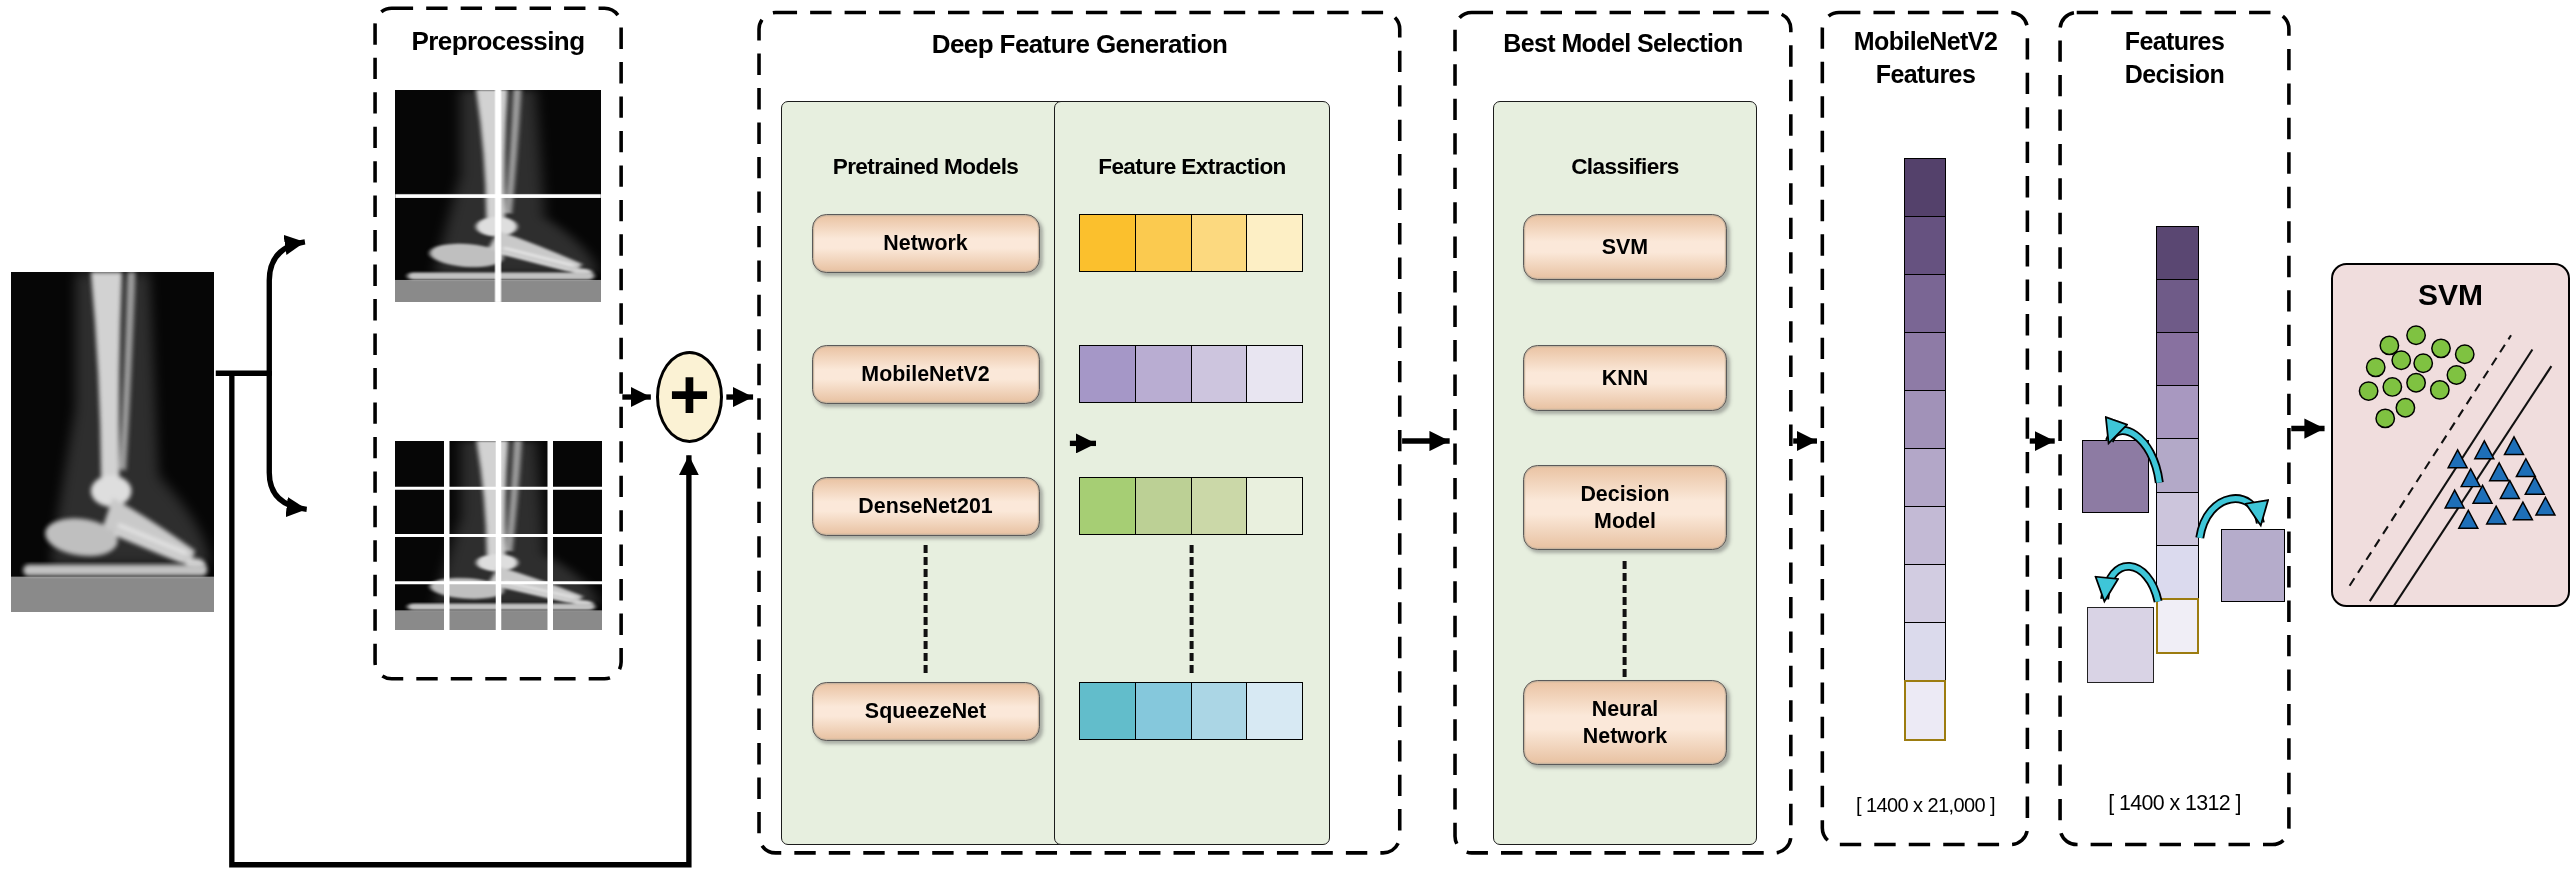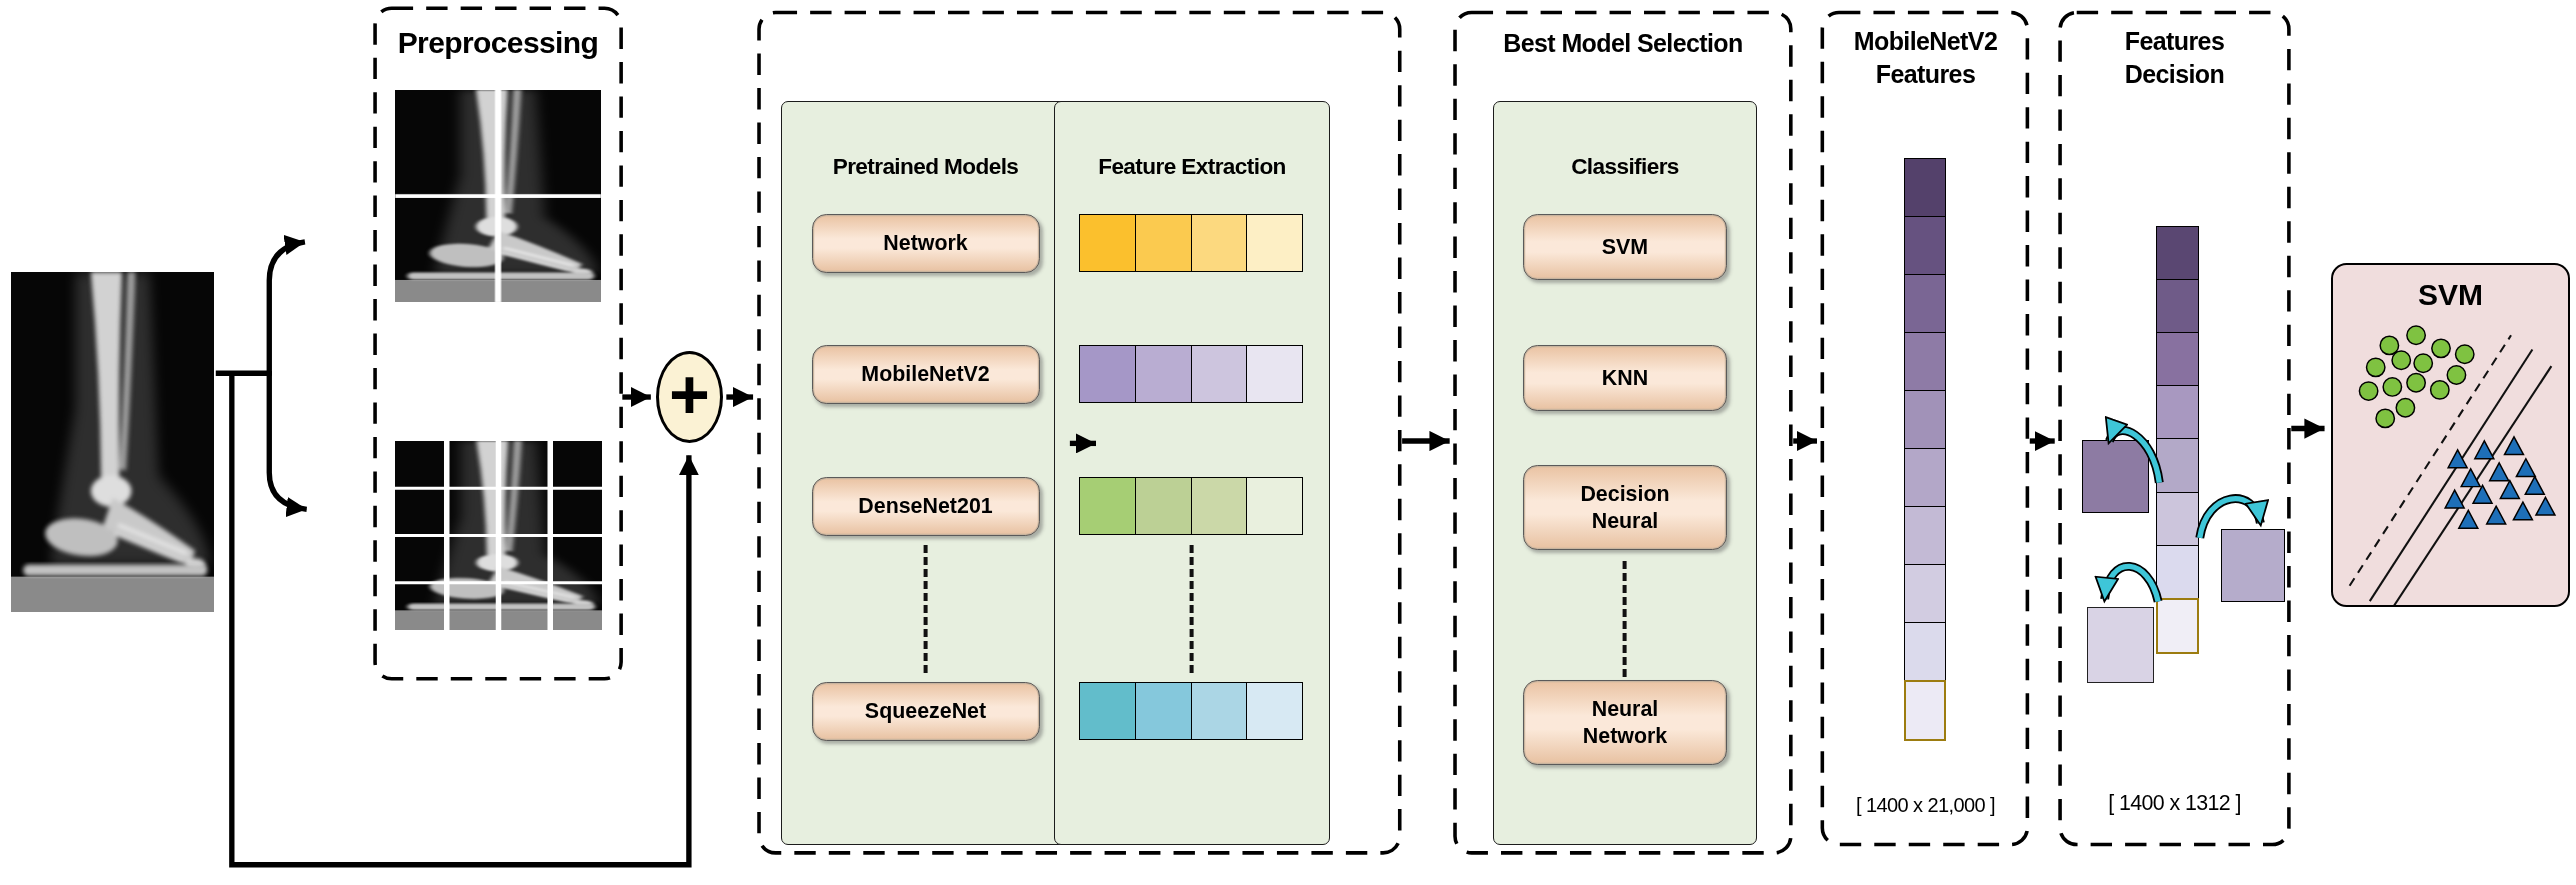--- a/index.html
+++ b/index.html
@@ -1,19 +1,19 @@
 <!DOCTYPE html>
 <html style="--panel-green: #E7EFDF; --node-peach: #F6CDAB; --plus-fill: #FBF2D4; --svm-panel-pink: #F0DDDD; --positive-green: #7FC241; --negative-blue: #1E6FB8; --teal-arrow: #3EC6D8; --gold-border: #9C7C10; --arrow-black: #000000;font-size:9.5px"><head>
 <meta charset="utf-8">
 <style>
   html,body{margin:0;padding:0;background:#fff;}
   #canvas{position:relative;width:2576px;height:885px;background:#fff;overflow:hidden;
           font-family:"Liberation Sans","DejaVu Sans",sans-serif;color:#000;}
   .abs{position:absolute;}
-  .box-title{position:absolute;text-align:center;font-weight:700;font-size:30px;letter-spacing:-0.6px;}
+  .box-title{position:absolute;text-align:center;font-weight:700;font-size:26px;letter-spacing:-0.6px;}
   .two-line{line-height:1.32;}
   
   .panel{position:absolute;background:var(--panel-green,#E7EFDF);border:1.8px solid #1c1c1c;border-radius:7px;}
   .panel-title{position:absolute;top:52px;left:0;width:100%;text-align:center;font-weight:700;font-size:22.6px;letter-spacing:-0.6px;}
   
   .node{position:absolute;left:50%;transform:translateX(-50%);
         background:var(--node-peach,#F6CDAB);
         background-image:linear-gradient(180deg, rgba(0,0,0,0.05), rgba(255,255,255,0.55) 42%, rgba(255,255,255,0.55) 58%, rgba(0,0,0,0.06));
         border:1.8px solid #5a5a5a;border-radius:14.3px;
         box-shadow:0 0 0 1.2px #c8b49e inset, 2.4px 3px 3.6px rgba(90,90,90,0.45);
@@ -100,20 +100,21 @@
       <line x1="0" y1="125" x2="300" y2="125"></line>
         <line x1="0" y1="250" x2="300" y2="250"></line>
         <line x1="0" y1="375" x2="300" y2="375"></line>
     </g>
   </svg>
 
   <div id="plus-node">
     <span>+</span>
   </div>
 
+  <div class="box-title" style="left:759px;top:28.5px;width:641px">Deep Feature Generation</div>
 
   <div class="panel" style="left:781px;top:101px;width:287px;height:742px">
     <div class="panel-title">Pretrained Models</div>
     <div id="pm-list">
         <div class="node" style="top: 112px; width: 226px; height: 57px;">
           <span>Network</span>
         </div>
         <div class="node" style="top: 243px; width: 226px; height: 57px;">
           <span>MobileNetV2</span>
         </div>
@@ -163,21 +164,21 @@
   <div class="panel" style="left:1493px;top:101px;width:262px;height:742px">
     <div class="panel-title">Classifiers</div>
     <div id="cls-list">
         <div class="node" style="top: 112px; width: 202px; height: 64px;">
           <span>SVM</span>
         </div>
         <div class="node" style="top: 243px; width: 202px; height: 64px;">
           <span>KNN</span>
         </div>
         <div class="node" style="top: 363px; width: 202px; height: 83px;">
-          <span>Decision Neural</span>
+          <span>Decision Model</span>
         </div>
         <div class="node" style="top: 578px; width: 202px; height: 83px;">
           <span>Neural Network</span>
         </div>
       </div>
     <div class="vdash" style="top:459px;height:116px"></div>
   </div>
 
   <div class="box-title two-line" style="left:1823px;top:25px;width:205px;font-size:25px">
     <div>MobileNetV2</div>

